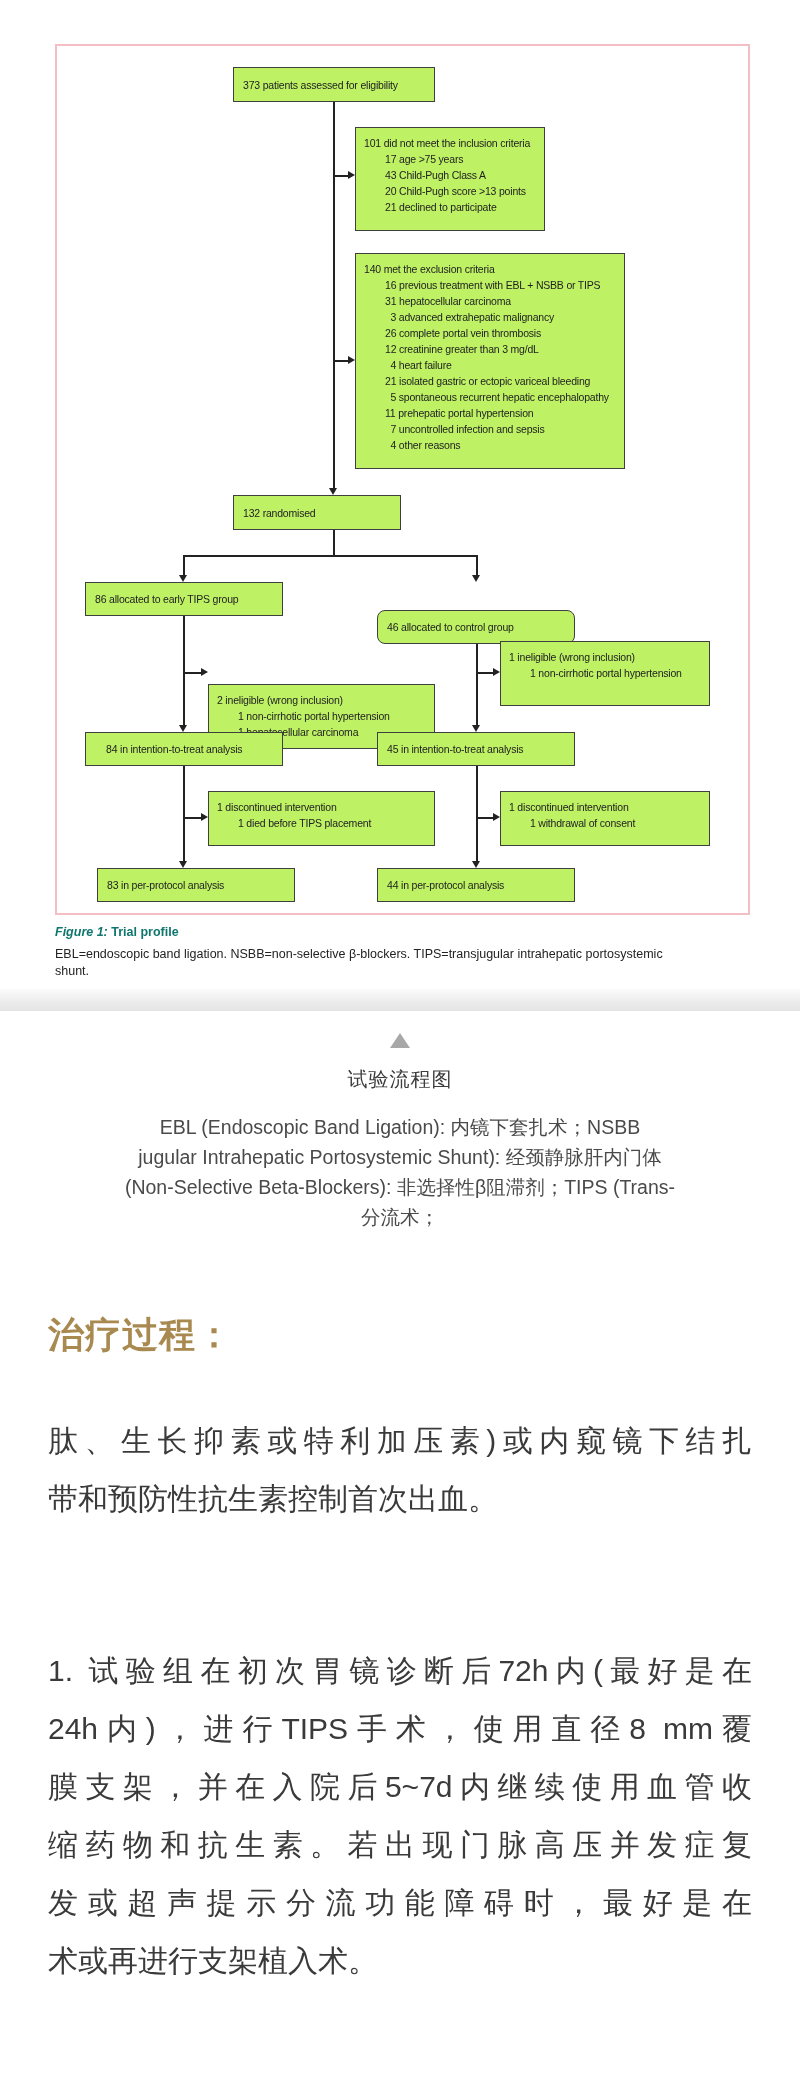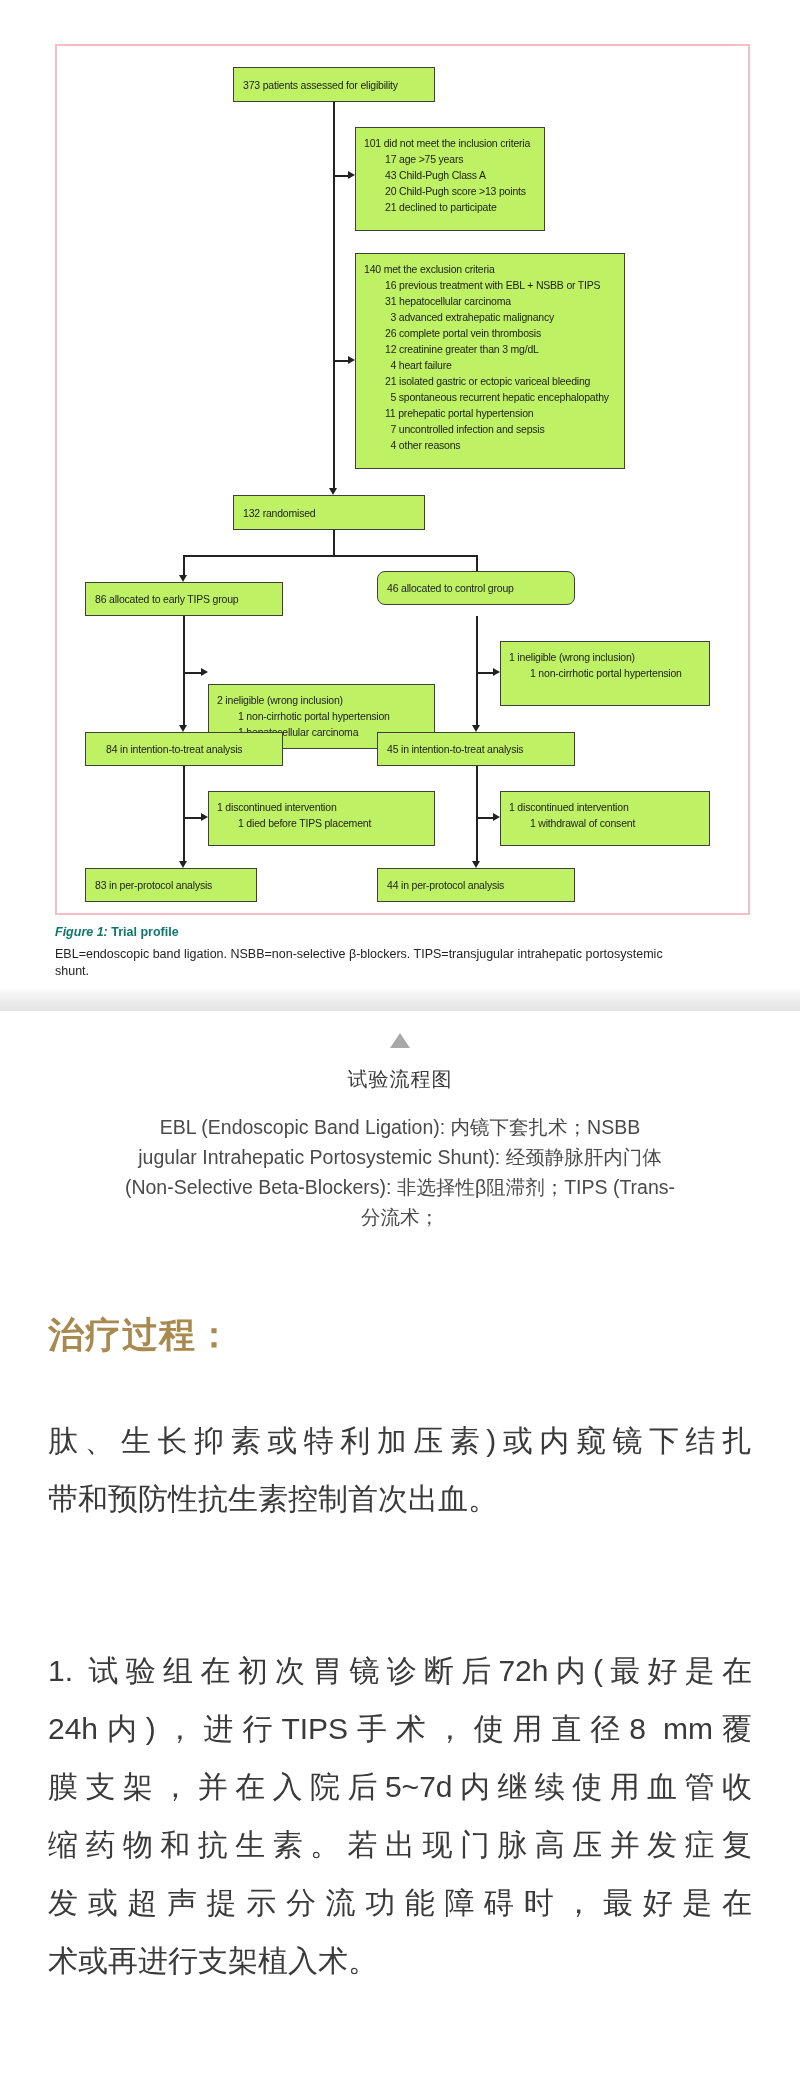--- a/index.html
+++ b/index.html
@@ -127,29 +127,29 @@
   <div class="fc-item">26 complete portal vein thrombosis</div>
   <div class="fc-item">12 creatinine greater than 3 mg/dL</div>
   <div class="fc-item">  4 heart failure</div>
   <div class="fc-item">21 isolated gastric or ectopic variceal bleeding</div>
   <div class="fc-item">  5 spontaneous recurrent hepatic encephalopathy</div>
   <div class="fc-item">11 prehepatic portal hypertension</div>
   <div class="fc-item">  7 uncontrolled infection and sepsis</div>
   <div class="fc-item">  4 other reasons</div>
 </div>
 
-<div class="fc-box fc-single" style="left:233px;top:495px;width:192px;height:35px;">
+<div class="fc-box fc-single" style="left:233px;top:495px;width:168px;height:35px;">
   <span>132 randomised</span>
 </div>
 
 <div class="fc-box fc-single" style="left:85px;top:582px;width:198px;height:34px;">
   <span>86 allocated to early TIPS group</span>
 </div>
 
-<div class="fc-box fc-single" style="left:377px;top:571px;width:198px;height:34px;border-radius:8px;">
+<div class="fc-box fc-single" style="left:377px;top:610px;width:198px;height:34px;border-radius:8px;">
   <span>46 allocated to control group</span>
 </div>
 
 <div class="fc-box fc-multi" style="left:208px;top:641px;width:227px;height:65px;margin-top:43px;">
   <div class="fc-title">2 ineligible (wrong inclusion)</div>
   <div class="fc-item">1 non-cirrhotic portal hypertension</div>
   <div class="fc-item">1 hepatocellular carcinoma</div>
 </div>
 
 <div class="fc-box fc-multi" style="left:500px;top:641px;width:210px;height:65px;">
@@ -168,21 +168,21 @@
 <div class="fc-box fc-multi" style="left:208px;top:791px;width:227px;height:55px;">
   <div class="fc-title">1 discontinued intervention</div>
   <div class="fc-item">1 died before TIPS placement</div>
 </div>
 
 <div class="fc-box fc-multi" style="left:500px;top:791px;width:210px;height:55px;">
   <div class="fc-title">1 discontinued intervention</div>
   <div class="fc-item">1 withdrawal of consent</div>
 </div>
 
-<div class="fc-box fc-single" style="left:85px;top:868px;width:172px;height:34px;">
+<div class="fc-box fc-single" style="left:97px;top:868px;width:198px;height:34px;">
   <span>83 in per-protocol analysis</span>
 </div>
 
 <div class="fc-box fc-single" style="left:377px;top:868px;width:198px;height:34px;">
   <span>44 in per-protocol analysis</span>
 </div>
 
 <div class="fig-caption">
   <span class="lab">Figure 1:</span><span class="tit"> Trial profile</span>
 </div>

